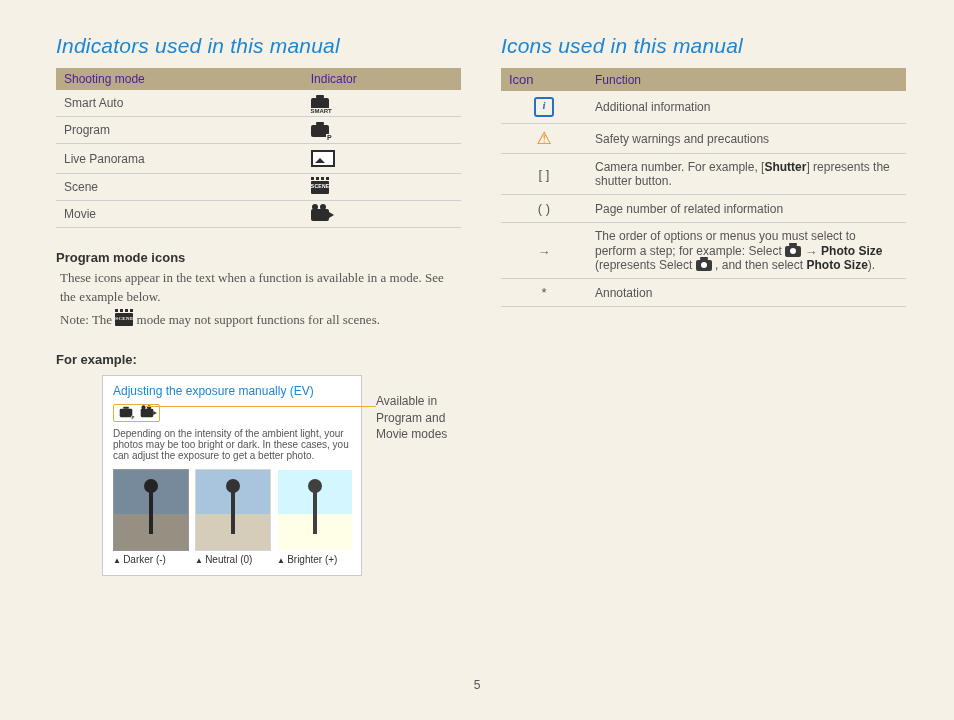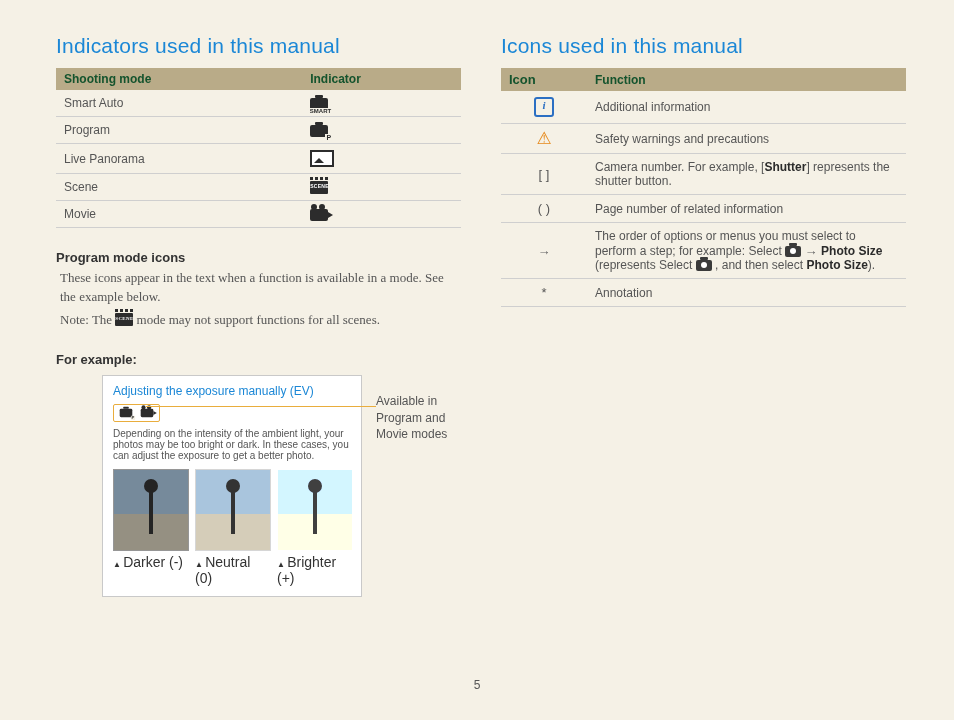--- a/index.html
+++ b/index.html
@@ -15,30 +15,31 @@
     padding:34px 48px 0 56px;
     gap:40px;
   }
   .col{flex:1;min-width:0;}
   h2{
     font-weight:300;
     font-size:21px;
     color:#1b87d6;
     margin:0 0 10px;
     letter-spacing:.2px;
+    font-style:italic;
   }
   table{
     width:100%;
     border-collapse:collapse;
     font-size:12px;
   }
   thead th{
     background:#b9ab88;
-    color:#14532d;
-    font-weight:700;
+    color:#4c1d95;
+    font-weight:400;
     text-align:left;
     padding:4px 8px;
     font-size:12px;
   }
   tbody td{
     border-bottom:1px solid #cfcfcf;
     padding:6px 8px;
     vertical-align:middle;
     color:#555;
   }
@@ -105,21 +106,21 @@
   }
   .thumb-img::before{
     content:"";
     position:absolute;
     left:50%;top:12%;
     width:14px;height:14px;
     border-radius:50%;
     background:#333;
     transform:translateX(-50%);
   }
-  .thumb-label{font-size:14px;color:#333;margin-top:3px;}
+  .thumb-label{font-size:10px;color:#333;margin-top:3px;}
   .thumb-label::before{content:"▲ ";font-size:8px;}
   .callout{
     font-size:12px;
     color:#555;
     padding-top:18px;
     line-height:1.4;
   }
   .connector{
     position:absolute;
     left:43px;top:30px;

